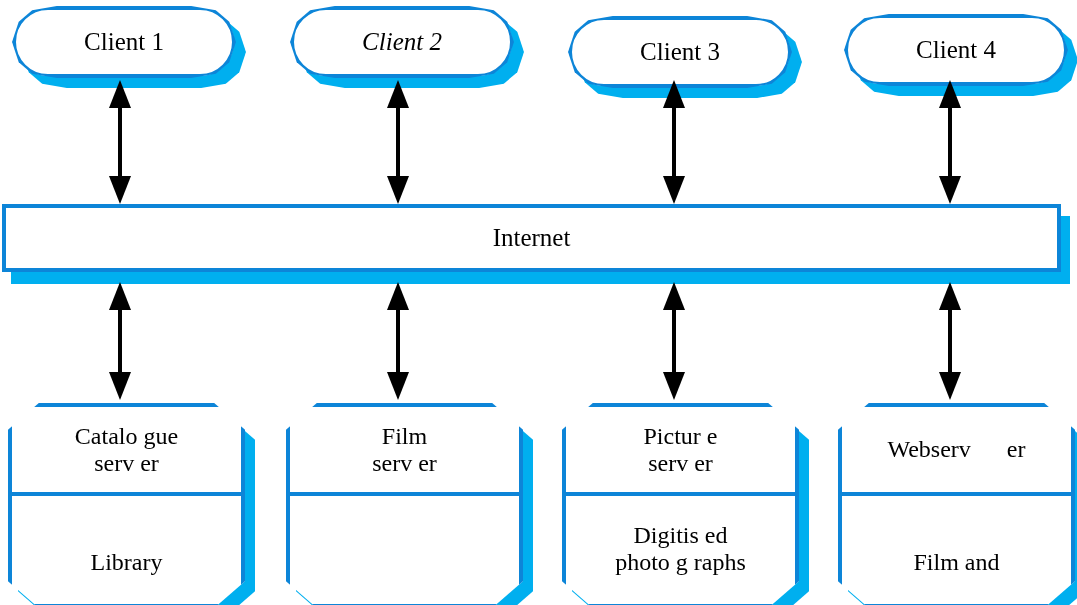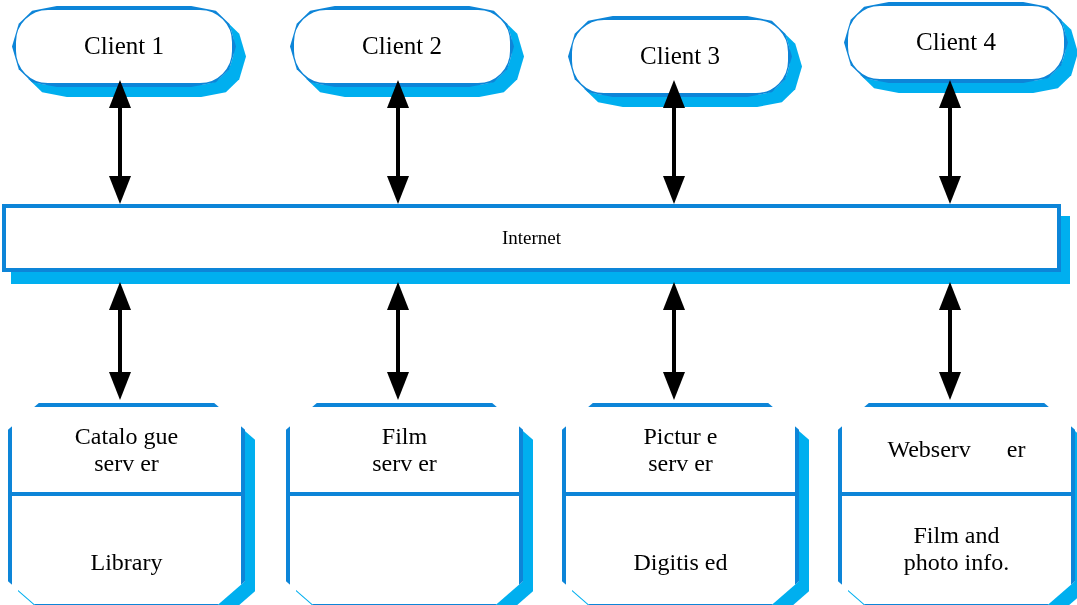--- a/index.html
+++ b/index.html
@@ -41,21 +41,21 @@
     z-index: 1;
     display: flex;
     flex-direction: column;
     align-items: center;
     justify-content: center;
   }
 
   
   .client {
     width: 224px;
-    height: 81px;
+    height: 72px;
   }
   .client .shadow {
     transform: translate(10px, 10px);
     border-radius: 36px / 36px;
     clip-path: polygon(
       3% 22%, 9% 6%, 20% 0%, 80% 0%, 91% 6%, 97% 22%,
       100% 50%,
       97% 78%, 91% 94%, 80% 100%, 20% 100%, 9% 94%, 3% 78%, 0% 50%);
   }
   .client .body {
@@ -74,21 +74,21 @@
 
   
   .internet {
     width: 1059px;
     height: 68px;
   }
   .internet .shadow {
     transform: translate(9px, 12px);
   }
   .internet .label {
-    font-size: 19px;
+    font-size: 25px;
     color: #000;
   }
 
   
   .server {
     width: 237px;
     height: 205px;
   }
   .server .shadow,
   .server .body {
@@ -148,35 +148,35 @@
 
 <div id="canvas">
 
   <div class="node client" style="left:12px; top:6px;">
     <div class="shadow"></div>
     <div class="body">
       <div class="label">Client 1</div>
     </div>
   </div>
 
-  <div class="node client" style="left:290px; top:6px;">
+  <div class="node client" style="left:290px; top:6px;font-style:italic;">
     <div class="shadow"></div>
     <div class="body">
       <div class="label">Client 2</div>
     </div>
   </div>
 
   <div class="node client" style="left:568px; top:16px;">
     <div class="shadow"></div>
     <div class="body">
       <div class="label">Client 3</div>
     </div>
   </div>
 
-  <div class="node client" style="left:844px; top:2px;">
+  <div class="node client" style="left:844px; top:14px;">
     <div class="shadow"></div>
     <div class="body">
       <div class="label">Client 4</div>
     </div>
   </div>
 
   <svg class="arrow" style="left:100px; top:78px;" width="40" height="128" viewBox="0 0 40 128">
     <line x1="20" y1="18" x2="20" y2="110" stroke="#000" stroke-width="4"></line>
     <polygon points="20,2 31,30 9,30" fill="#000"></polygon>
     <polygon points="20,126 31,98 9,98" fill="#000"></polygon>
@@ -259,32 +259,32 @@
   <div class="node server" style="left:562px; top:403px;">
     <div class="shadow"></div>
     <div class="body">
       <div class="compartment top">
         <span>Pictur e</span>
         <span>serv er</span>
       </div>
       <div class="divider"></div>
       <div class="compartment bottom">
         <span>Digitis ed</span>
+        <span>photo g raphs</span>
       </div>
     </div>
   </div>
 
   <div class="node server" style="left:838px; top:403px;">
     <div class="shadow"></div>
     <div class="body">
       <div class="compartment top">
         <span style="white-space:pre;">Webserv      er</span>
         <span></span>
       </div>
       <div class="divider"></div>
       <div class="compartment bottom">
         <span>Film and</span>
-        <span>photo info.</span>
       </div>
     </div>
   </div>
 
 </div>
 
 </body></html>

